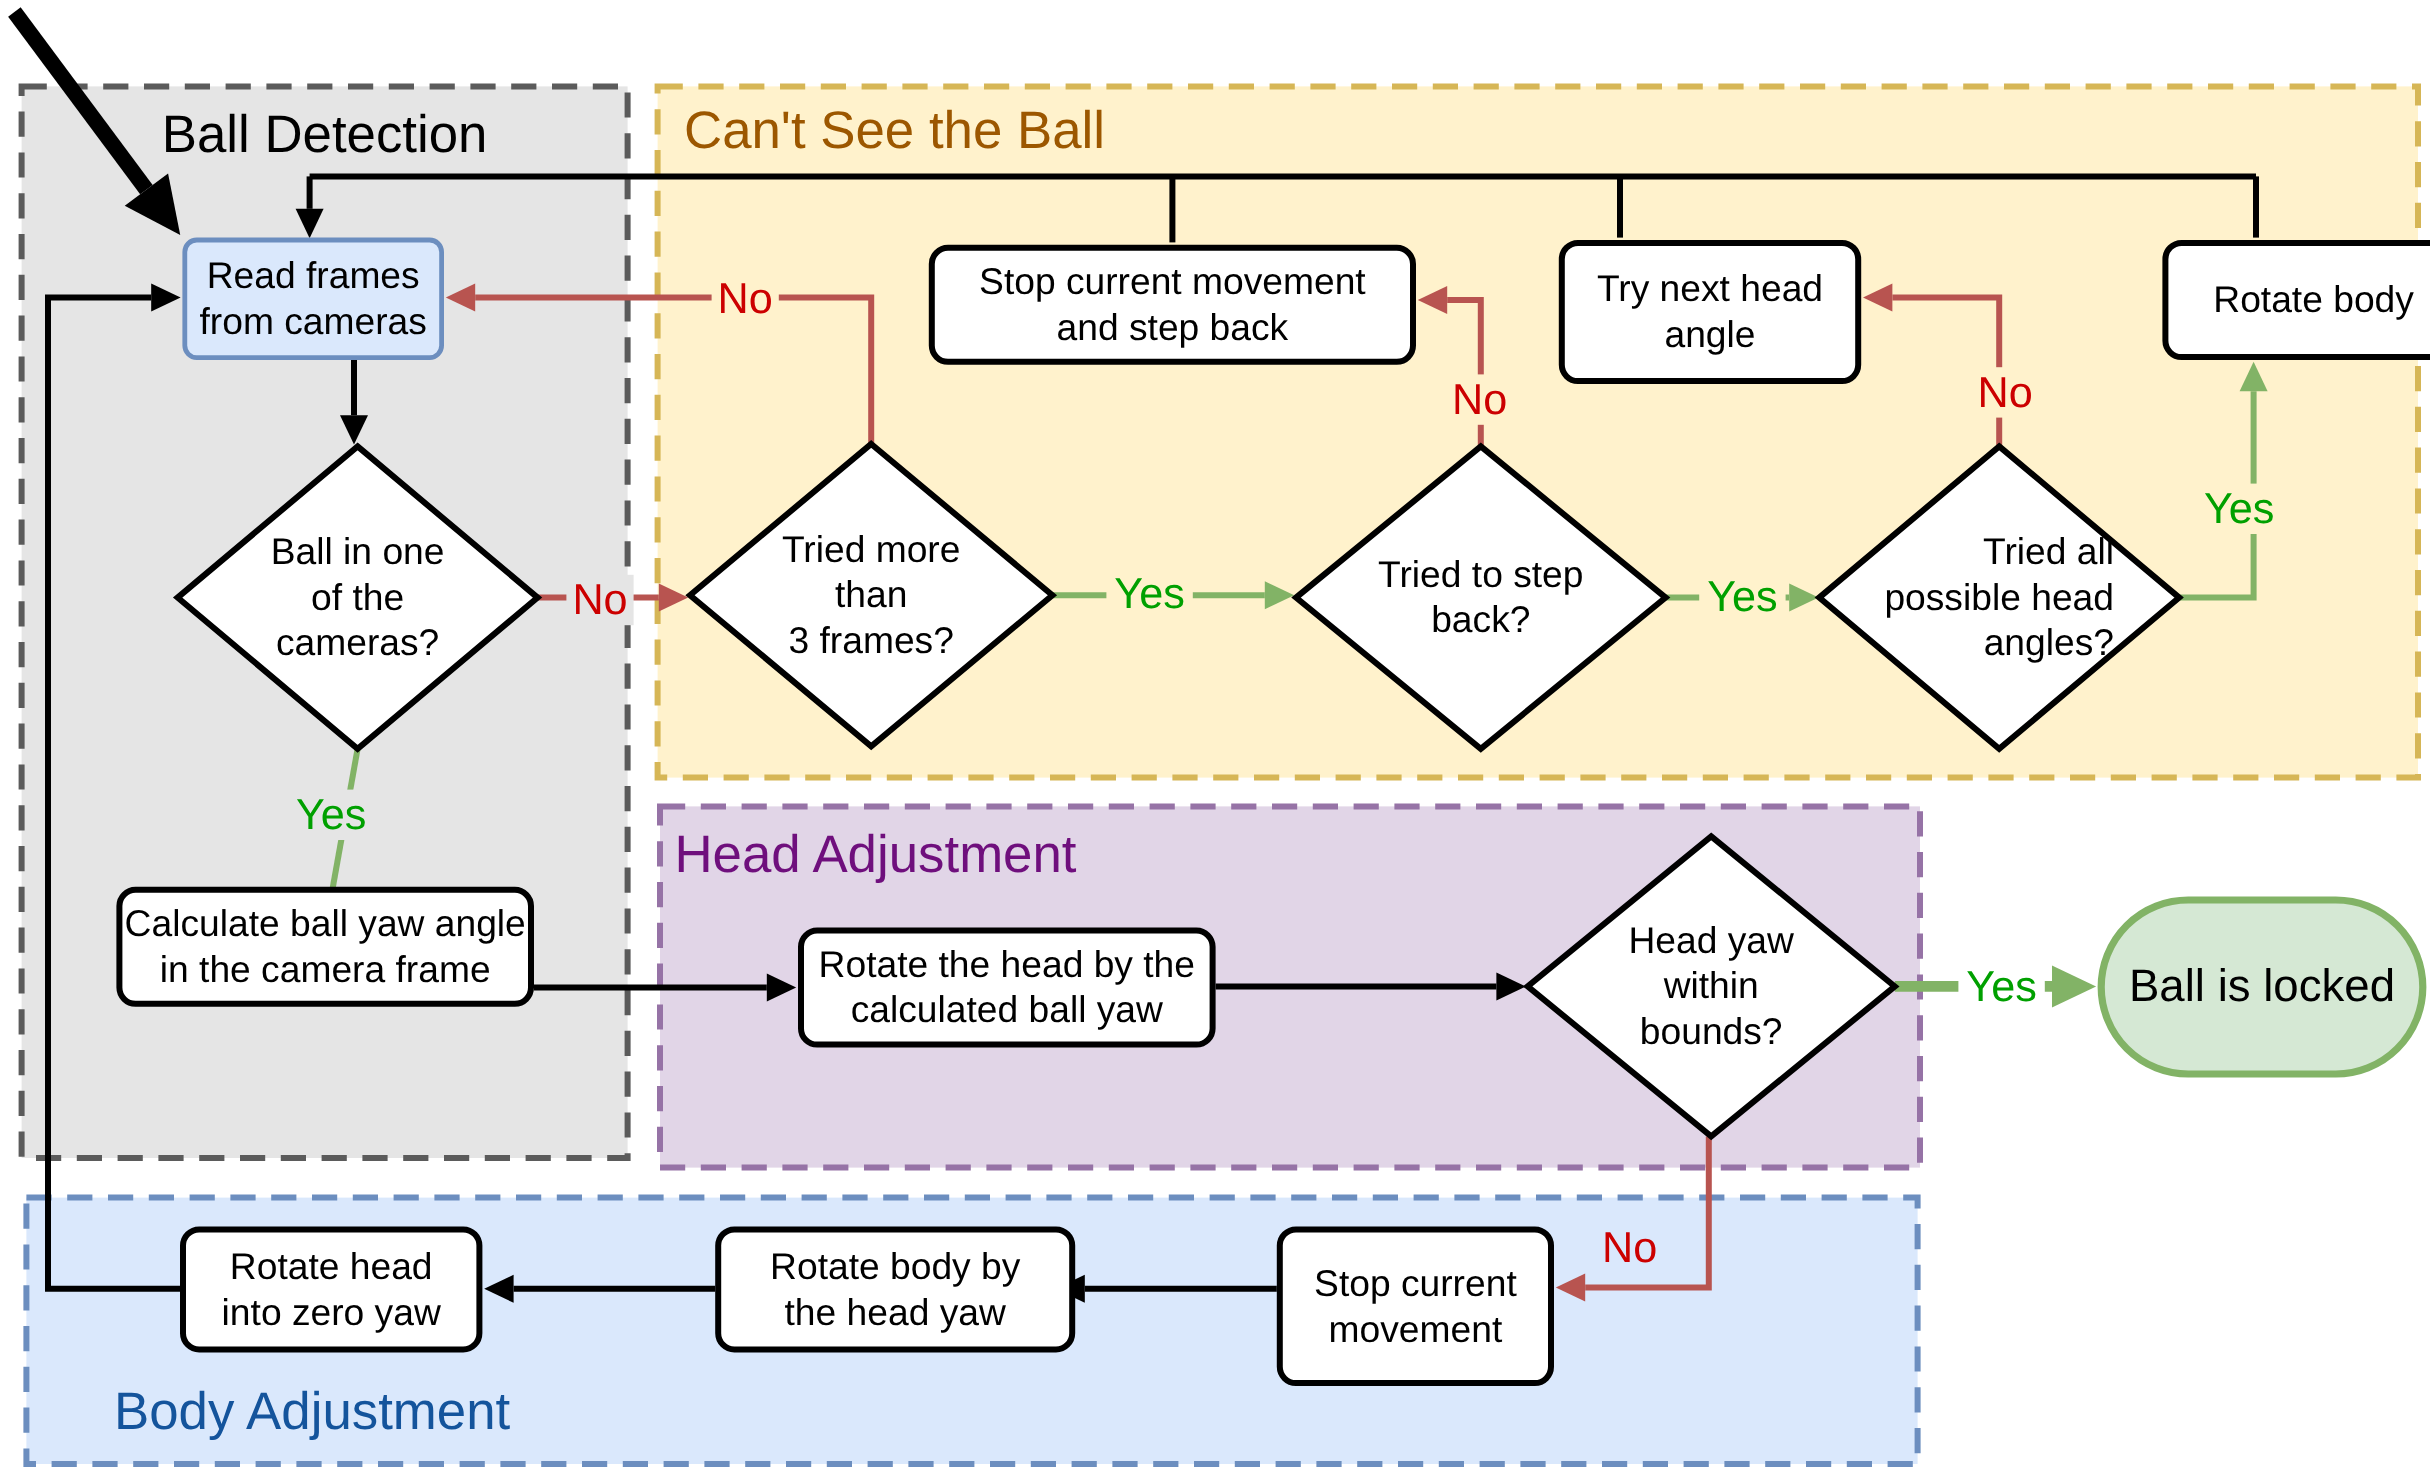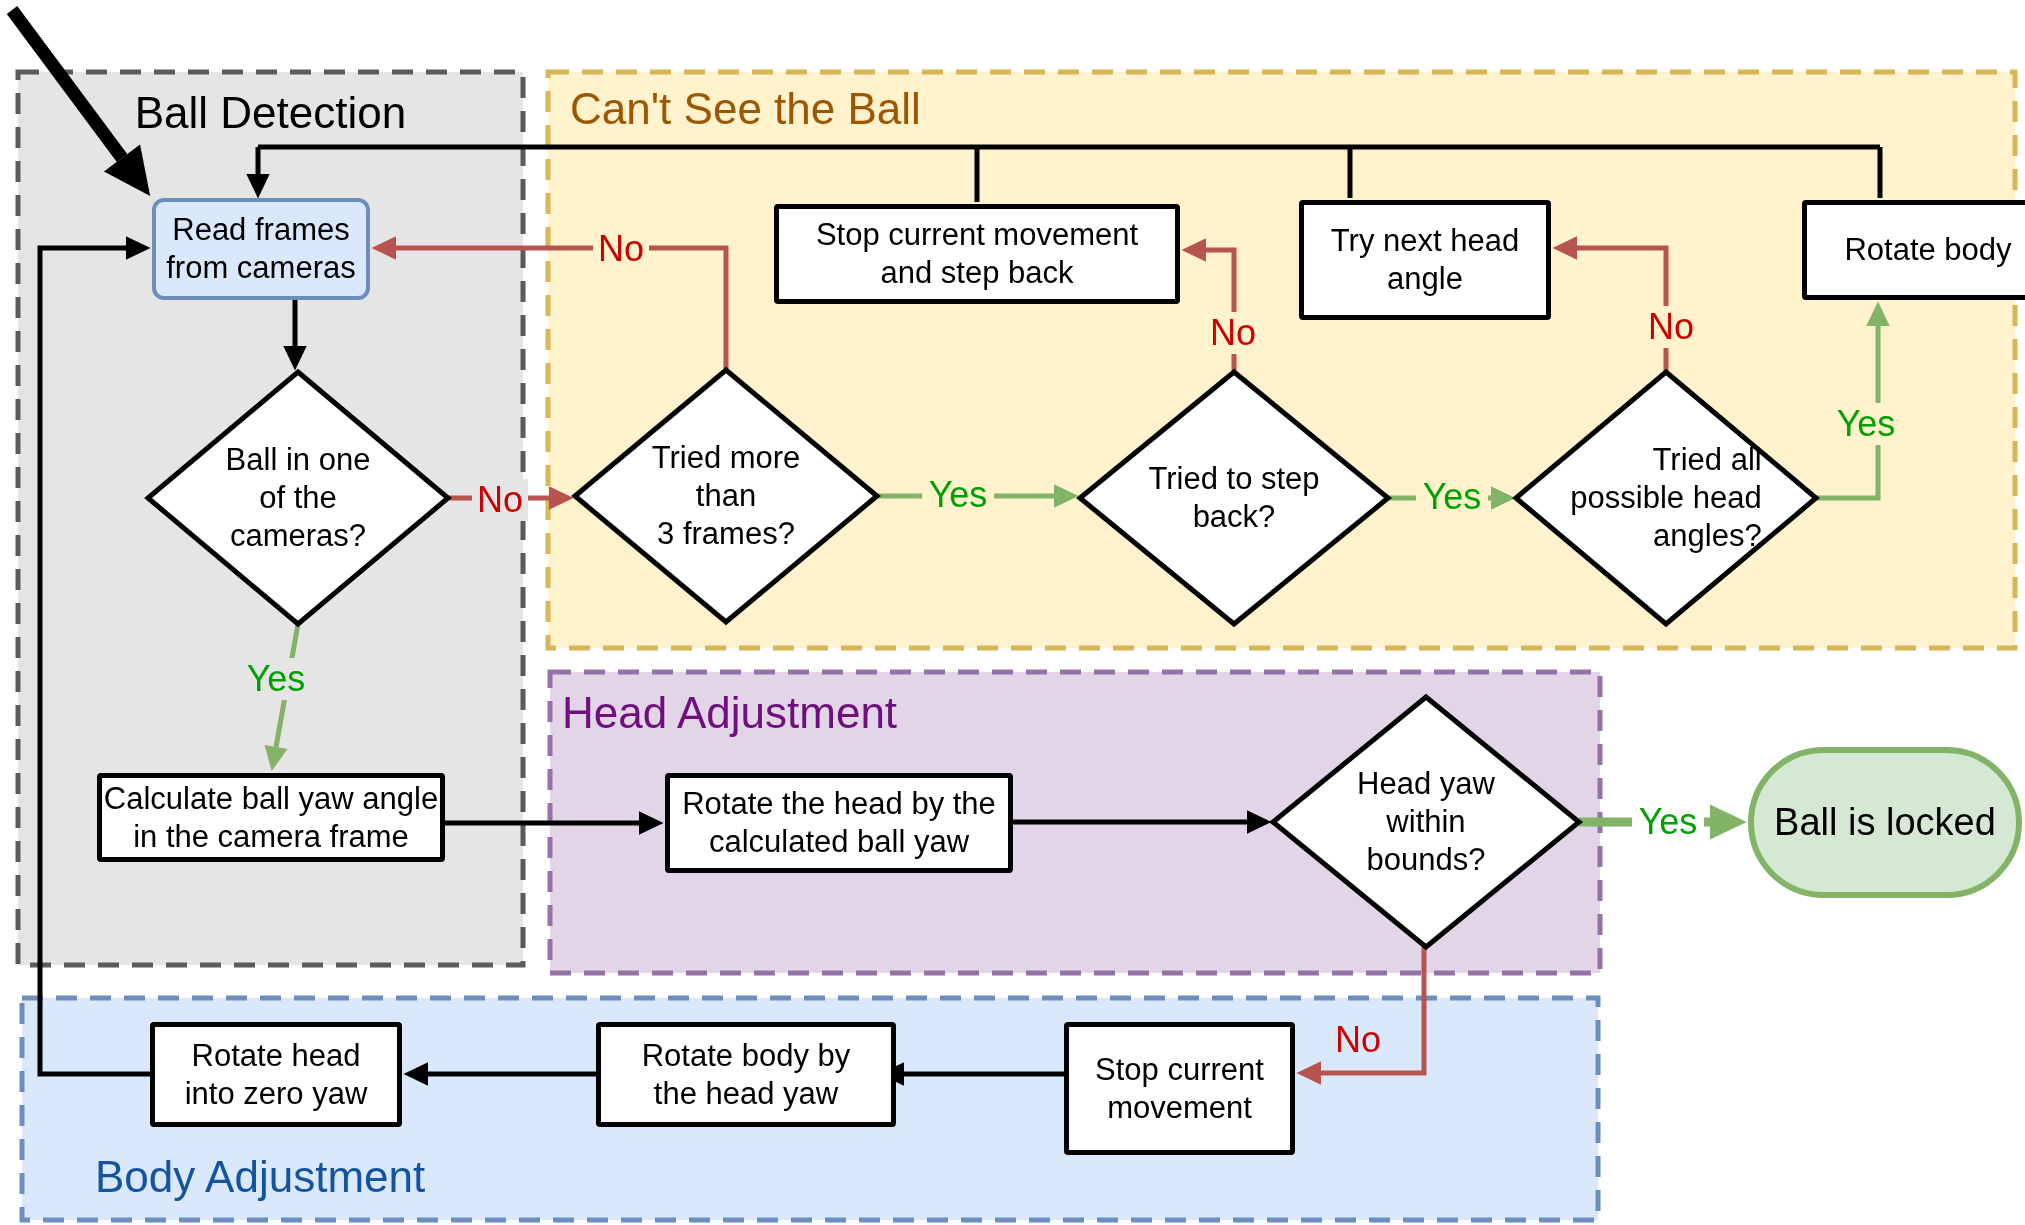--- a/index.html
+++ b/index.html
@@ -6,21 +6,21 @@
   #stage{
     position:relative;width:2025px;height:1225px;background:#ffffff;overflow:hidden;
     font-family:"Liberation Sans", sans-serif;color:#000;
   }
   #wires{position:absolute;left:0;top:0;width:2025px;height:1225px;}
   .node{
     position:absolute;display:flex;align-items:center;justify-content:center;
     text-align:center;white-space:pre-line;box-sizing:border-box;
     font-size:31px;line-height:1.22;background:#fff;color:#000;
   }
-  .box-white{border:5px solid #000;border-radius:4px;}
+  .box-white{border:5px solid #000;border-radius:16px;}
   .box-blue{border:4px solid var(--node-blue-border,#6c8ebf);background:var(--node-blue-fill,#dae8fc);border-radius:12px;}
   .pill-green{border:6px solid var(--terminal-green-border,#82b366);background:var(--terminal-green-fill,#d5e8d4);border-radius:76px;font-size:38px;}
   .diamond-label{
     position:absolute;display:flex;align-items:center;justify-content:center;
     text-align:center;white-space:pre-line;font-size:31px;line-height:1.22;background:transparent;
   }
   .sec-title{position:absolute;font-size:44px;white-space:nowrap;}
   .t-center{text-align:center;}
   .edge-label{
     position:absolute;display:flex;align-items:center;justify-content:center;
@@ -111,21 +111,21 @@
   <div class="sec-title ttl-head" style="left:562px;top:688px;">Head Adjustment</div>
   <div class="sec-title ttl-body" style="left:95px;top:1152px;">Body Adjustment</div>
 
   <div class="node box-blue" style="left:152px;top:198px;width:218px;height:102px;">Read frames
 from cameras</div>
   <div class="node box-white" style="left:774px;top:204px;width:406px;height:100px;">Stop current movement
 and step back</div>
   <div class="node box-white" style="left:1299px;top:200px;width:252px;height:120px;">Try next head
 angle</div>
   <div class="node box-white" style="left:1754px;top:200px;width:252px;height:100px;margin-left:48px;">Rotate body</div>
-  <div class="node box-white" style="left:97px;top:773px;width:348px;height:89px;">Calculate ball yaw angle
+  <div class="node box-white" style="left:97px;top:739px;width:348px;height:100px;">Calculate ball yaw angle
 in the camera frame</div>
   <div class="node box-white" style="left:665px;top:773px;width:348px;height:100px;">Rotate the head by the
 calculated ball yaw</div>
   <div class="node pill-green" style="left:1748px;top:747px;width:274px;height:151px;">Ball is locked</div>
   <div class="node box-white" style="left:150px;top:1022px;width:252px;height:105px;">Rotate head
 into zero yaw</div>
   <div class="node box-white" style="left:596px;top:1022px;width:300px;height:105px;">Rotate body by
 the head yaw</div>
   <div class="node box-white" style="left:1064px;top:1022px;width:231px;height:133px;">Stop current
 movement</div>

